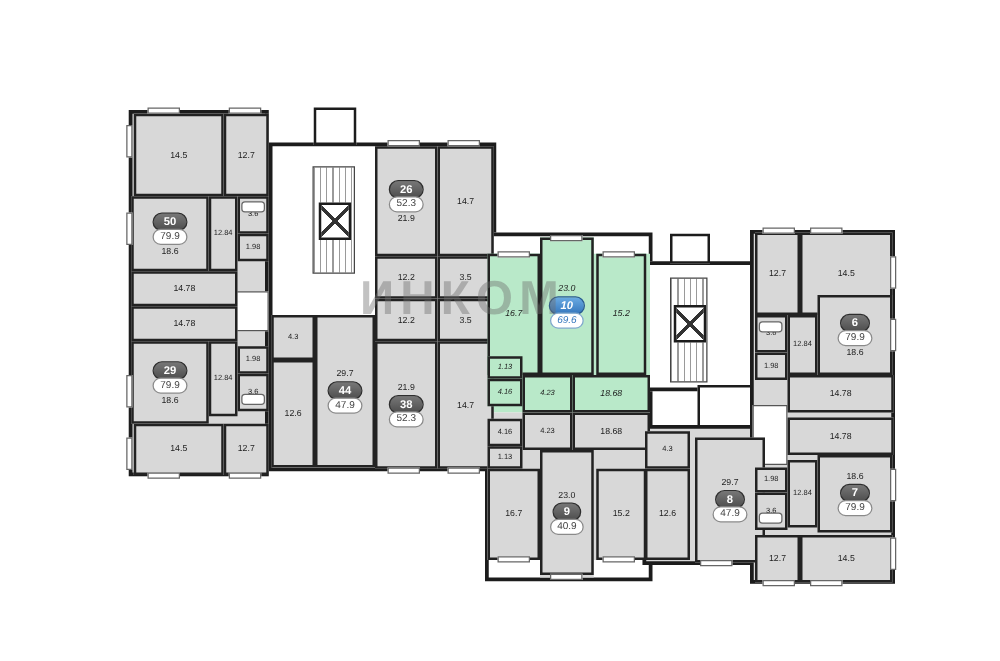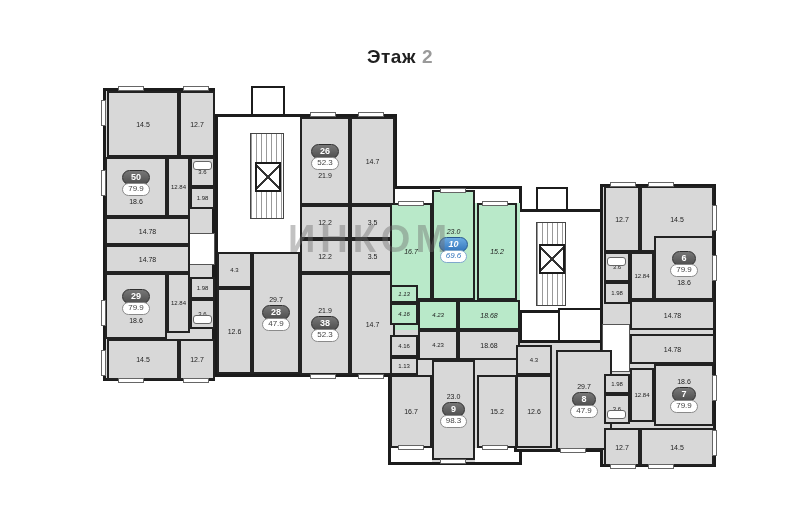--- a/index.html
+++ b/index.html
@@ -47,21 +47,20 @@
        pointer-events:none;line-height:1;}
   .wm2{position:absolute;left:240px;top:282px;width:260px;text-align:center;z-index:50;
        font-size:20px;font-weight:bold;letter-spacing:3px;color:rgba(110,110,110,.42);
        pointer-events:none;line-height:1;}
 </style>
 </head>
 <body>
 
 <div class="stage">
 
-  <div class="title"><span>Этаж</span><span class="num">2</span></div>
 
   <div class="wing" style="left:103px;top:88px;width:112px;height:293px;"></div>
   <div class="wing white" style="left:215px;top:114px;width:182px;height:263px;"></div>
   <div class="bump" style="left:251px;top:86px;width:34px;height:30px;"></div>
   <div class="wing white" style="left:388px;top:186px;width:134px;height:279px;"></div>
   <div class="wing white" style="left:516px;top:209px;width:88px;height:104px;"></div>
   <div class="bump" style="left:536px;top:187px;width:32px;height:24px;"></div>
   <div class="bump" style="left:558px;top:308px;width:50px;height:42px;background:#fff;"></div>
   <div class="wing" style="left:514px;top:340px;width:100px;height:112px;"></div>
   <div class="wing" style="left:600px;top:184px;width:116px;height:283px;"></div>
@@ -171,21 +170,21 @@
   <div class="apt">
     <div class="room" style="left:217px;top:252px;width:35px;height:36px;">
         <span class="rlabel tiny">4.3</span>
       </div>
     <div class="room" style="left:217px;top:288px;width:35px;height:86px;">
         <span class="rlabel">12.6</span>
       </div>
     <div class="room" style="left:252px;top:252px;width:48px;height:122px;">
       <span class="rlabel">29.7</span>
       <div class="badge">
-          <span class="num">28</span>
+          <span class="num">44</span>
           <span class="area">47.9</span>
         </div>
       </div>
   </div>
 
   <div class="stairs" style="left:250px;top:133px;width:34px;height:86px;"></div>
   <div class="lift" style="left:255px;top:162px;width:26px;height:30px;"></div>
 
   <div class="apt">
     <div class="room green" style="left:390px;top:203px;width:42px;height:97px;">
@@ -228,21 +227,21 @@
     <div class="room" style="left:390px;top:357px;width:28px;height:18px;">
         <span class="rlabel tiny">1.13</span>
       </div>
     <div class="room" style="left:390px;top:375px;width:42px;height:73px;">
         <span class="rlabel">16.7</span>
       </div>
     <div class="room" style="left:432px;top:360px;width:43px;height:100px;">
       <span class="rlabel">23.0</span>
       <div class="badge">
           <span class="num">9</span>
-          <span class="area">98.3</span>
+          <span class="area">40.9</span>
         </div>
       </div>
     <div class="room" style="left:477px;top:375px;width:40px;height:73px;">
         <span class="rlabel">15.2</span>
       </div>
   </div>
 
   <div class="apt">
     <div class="room" style="left:516px;top:345px;width:36px;height:30px;">
         <span class="rlabel tiny">4.3</span>

